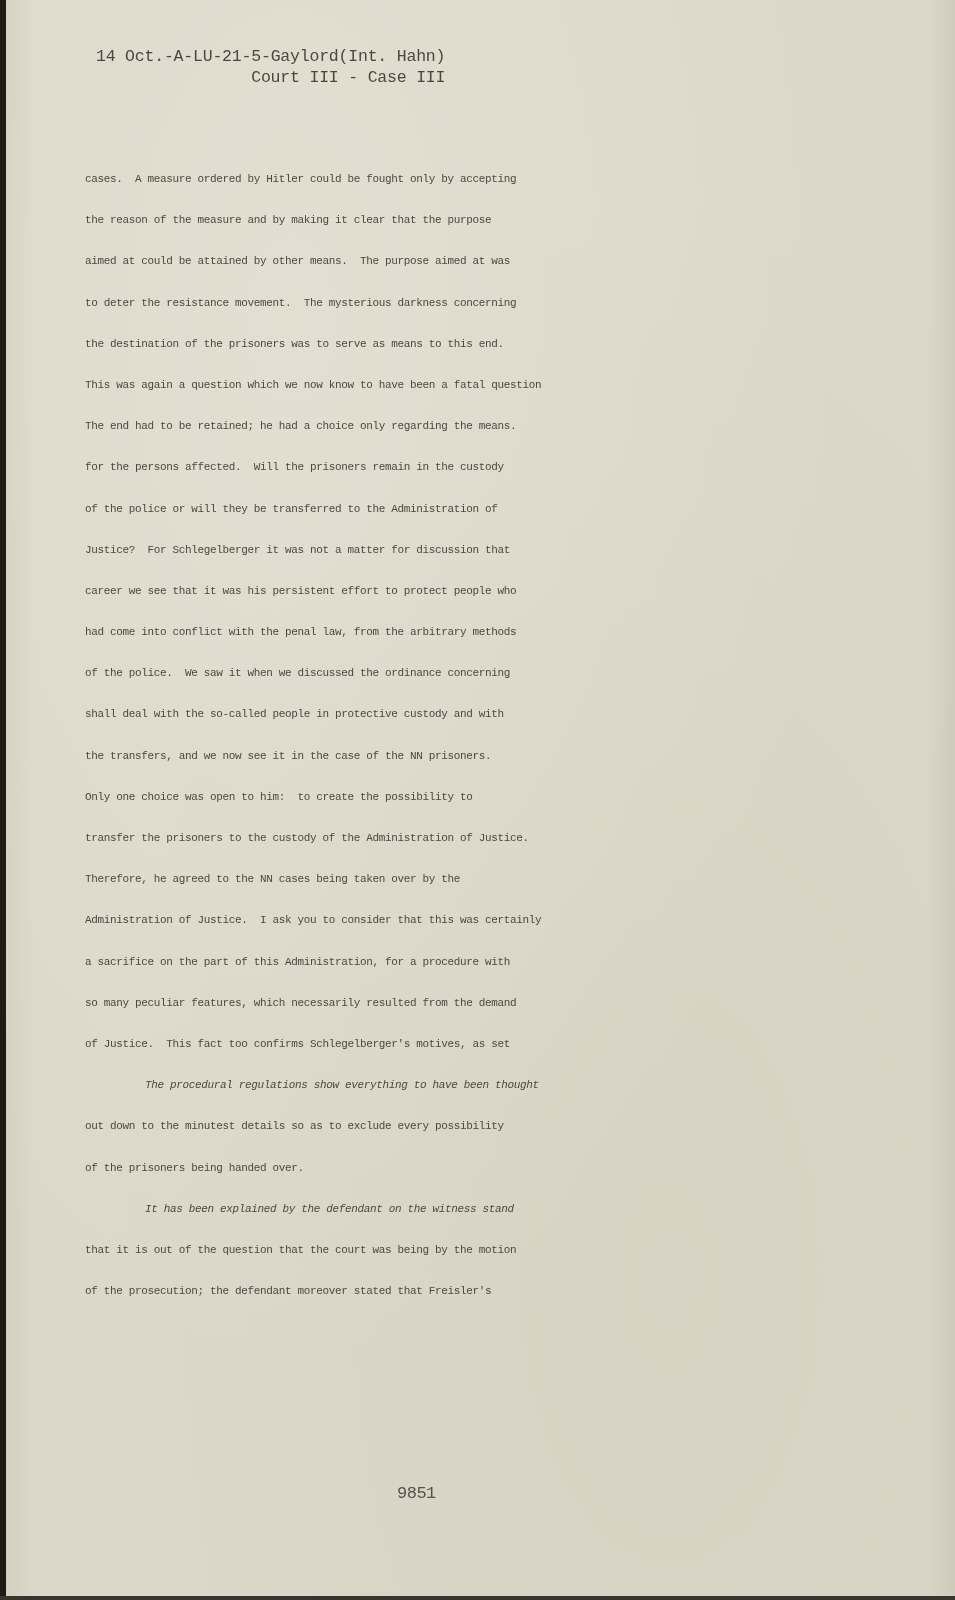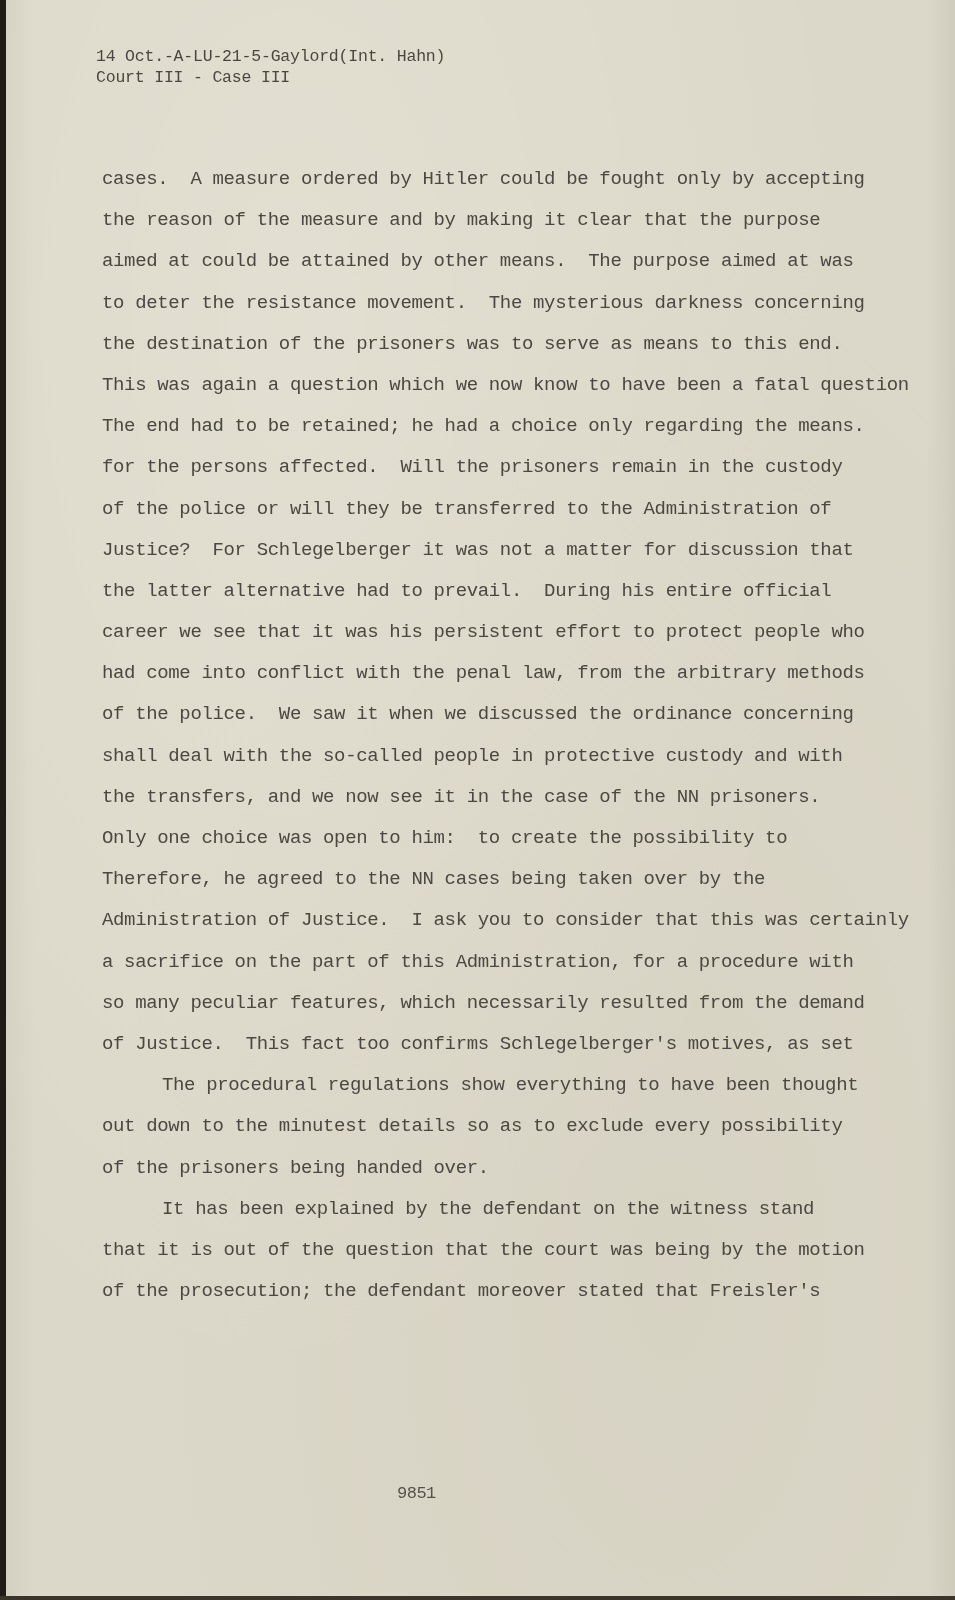--- a/index.html
+++ b/index.html
@@ -44,36 +44,36 @@
     }
     .header {
       position: absolute;
       left: 90px;
       top: 46px;
       color: #4a4740;
       font-size: 16.5px;
       line-height: 21px;
       letter-spacing: -0.2px;
     }
-    .header div { white-space: pre; }
+    .header div { white-space: pre; text-align: right; }
     .body-text {
       position: absolute;
-      left: 96px;
+      left: 79px;
       top: 168px;
       width: 760px;
       color: #4b4841;
-      font-size: 19px;
+      font-size: 11px;
       letter-spacing: -0.35px;
     }
     .line {
       white-space: pre;
       height: 41.2px;
       line-height: 22px;
     }
-    .indent { padding-left: 60px; }
+    .indent { padding-left: 60px; font-style: italic; }
     .page-number {
       position: absolute;
       left: 391px;
       top: 1484px;
       color: #55524a;
       font-size: 17px;
       letter-spacing: -0.5px;
     }
   </style>
 </head>
@@ -90,27 +90,27 @@
       <div class="line">cases.  A measure ordered by Hitler could be fought only by accepting</div>
       <div class="line">the reason of the measure and by making it clear that the purpose</div>
       <div class="line">aimed at could be attained by other means.  The purpose aimed at was</div>
       <div class="line">to deter the resistance movement.  The mysterious darkness concerning</div>
       <div class="line">the destination of the prisoners was to serve as means to this end.</div>
       <div class="line">This was again a question which we now know to have been a fatal question</div>
       <div class="line">The end had to be retained; he had a choice only regarding the means.</div>
       <div class="line">for the persons affected.  Will the prisoners remain in the custody</div>
       <div class="line">of the police or will they be transferred to the Administration of</div>
       <div class="line">Justice?  For Schlegelberger it was not a matter for discussion that</div>
-      <div class="line">the latter alternative had to prevail.  During his entire official</div>
       <div class="line">career we see that it was his persistent effort to protect people who</div>
       <div class="line">had come into conflict with the penal law, from the arbitrary methods</div>
       <div class="line">of the police.  We saw it when we discussed the ordinance concerning</div>
       <div class="line">shall deal with the so-called people in protective custody and with</div>
       <div class="line">the transfers, and we now see it in the case of the NN prisoners.</div>
       <div class="line">Only one choice was open to him:  to create the possibility to</div>
+      <div class="line">transfer the prisoners to the custody of the Administration of Justice.</div>
       <div class="line">Therefore, he agreed to the NN cases being taken over by the</div>
       <div class="line">Administration of Justice.  I ask you to consider that this was certainly</div>
       <div class="line">a sacrifice on the part of this Administration, for a procedure with</div>
       <div class="line">so many peculiar features, which necessarily resulted from the demand</div>
       <div class="line">of Justice.  This fact too confirms Schlegelberger's motives, as set</div>
       <div class="line indent">The procedural regulations show everything to have been thought</div>
       <div class="line">out down to the minutest details so as to exclude every possibility</div>
       <div class="line">of the prisoners being handed over.</div>
       <div class="line indent">It has been explained by the defendant on the witness stand</div>
       <div class="line">that it is out of the question that the court was being by the motion</div>

